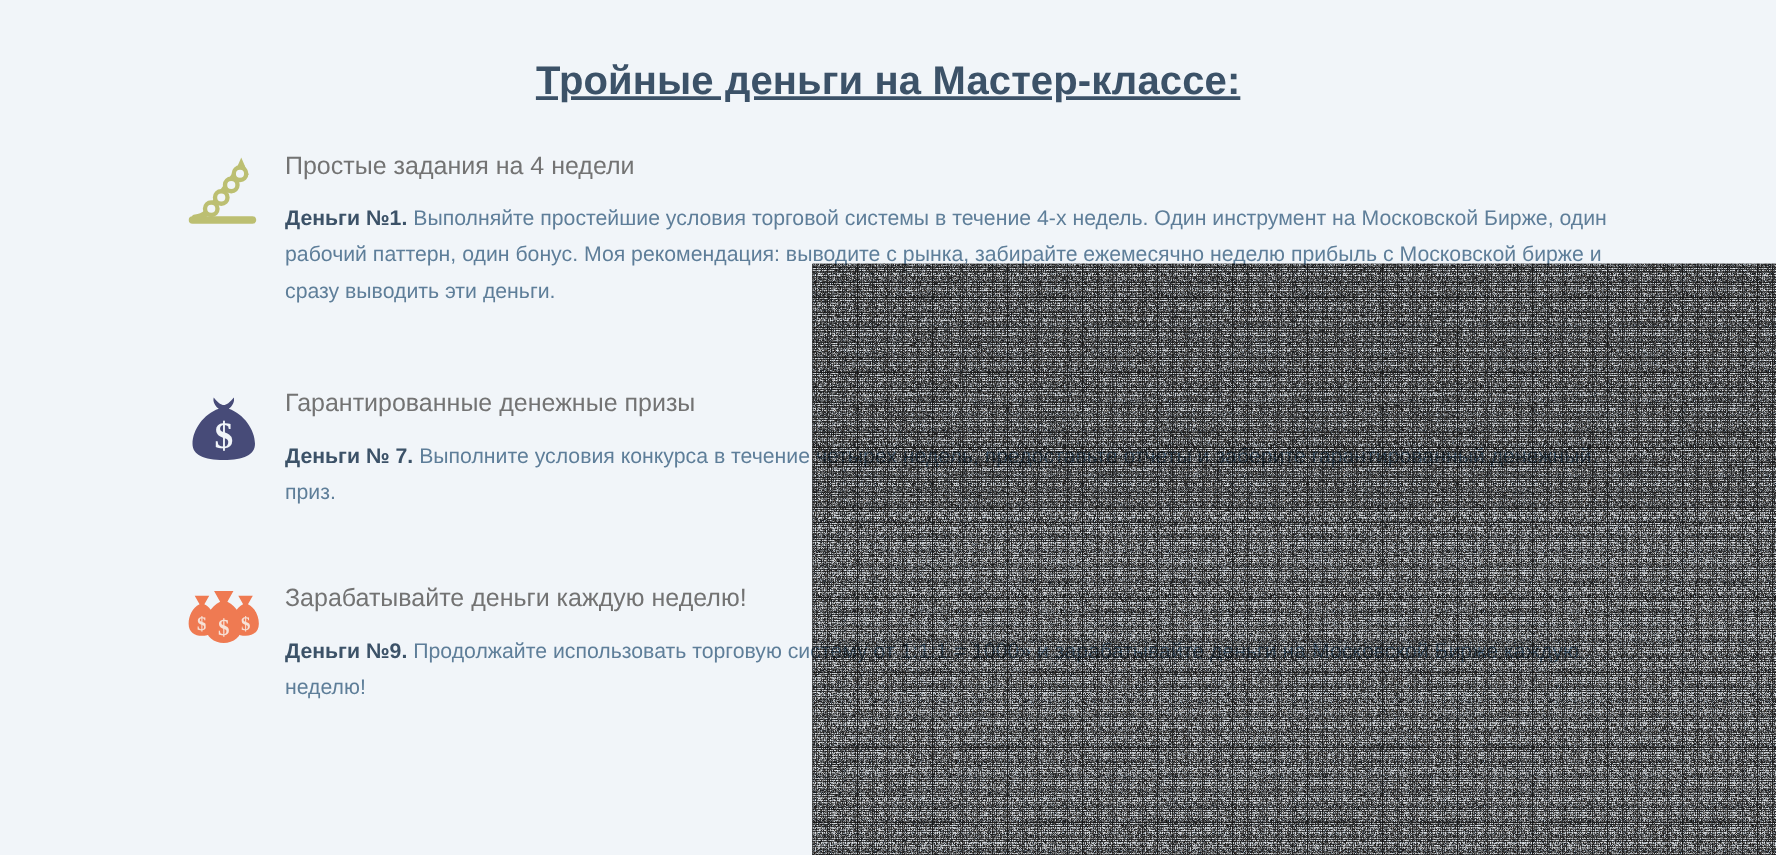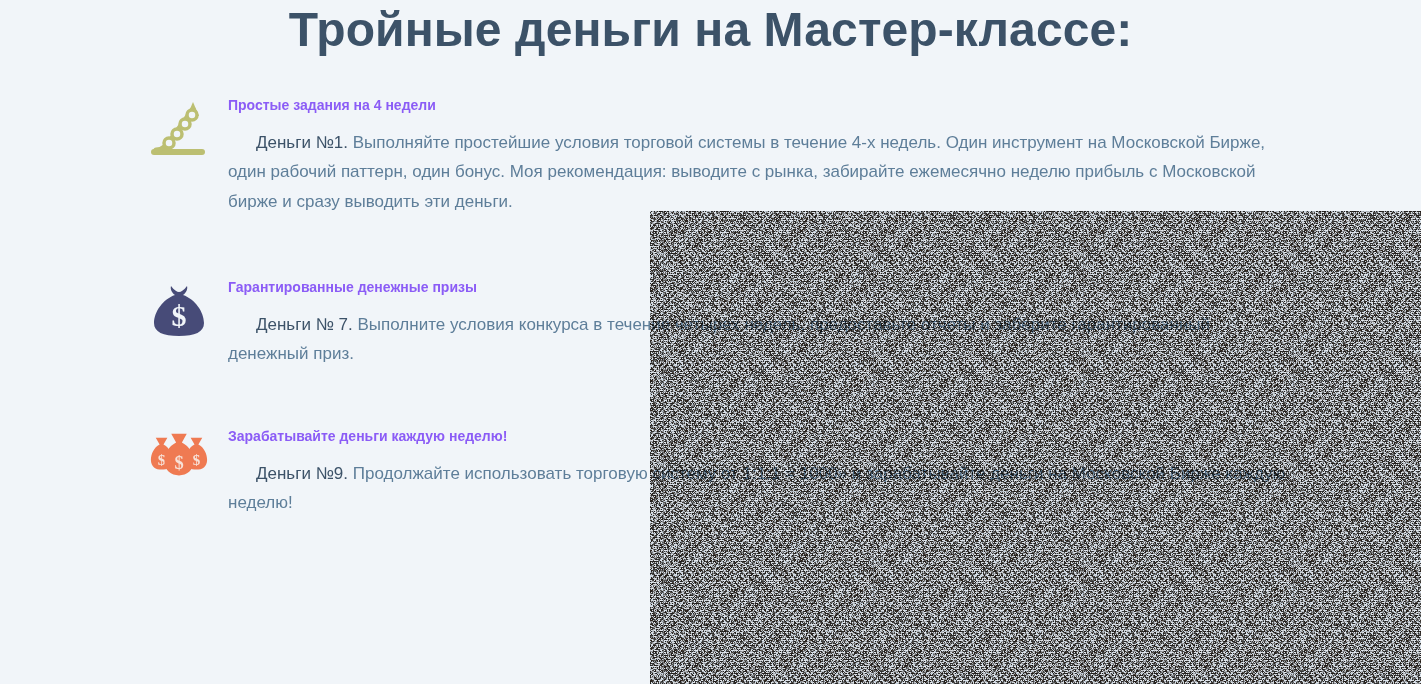--- a/index.html
+++ b/index.html
@@ -18,26 +18,28 @@
 
   .page {
     position: relative;
     width: 1421px;
     height: 684px;
     box-sizing: border-box;
   }
 
   .page-title {
     margin: 0;
+    padding-top: 44px;
     text-align: center;
-    font-size: 48px;
+    font-size: 32px;
     line-height: 1.25;
     font-weight: 700;
     color: #3c5268;
     letter-spacing: 0.1px;
+    text-decoration: underline;
   }
 
   .features {
     margin: 0;
     padding: 0;
     list-style: none;
     position: relative;
     padding-top: 36px;
   }
 
@@ -62,38 +64,37 @@
   }
   .feature-icon svg { display: block; }
 
   .feature-body {
     margin-left: 80px;
     max-width: 1060px;
   }
 
   .feature-title {
     margin: 0 0 14px 0;
-    font-size: 14px;
-    font-weight: 700;
-    color: #8b5cf6;
+    font-size: 20px;
+    font-weight: 400;
+    color: #737373;
     line-height: 1.3;
   }
 
   .feature-text {
     margin: 0;
     font-size: 17px;
     line-height: 1.72;
     color: #5e7e99;
     font-weight: 400;
   }
 
   .feature-text b {
     color: #3c5268;
-    font-weight: 400;
-    margin-left: 28px;
+    font-weight: 700;
   }
 
   
   .feature-1 { margin-top: 0; }
   .feature-2 { margin-top: 62px; }
   .feature-3 { margin-top: 58px; }
 
   
   .noise-overlay {
     position: absolute;

